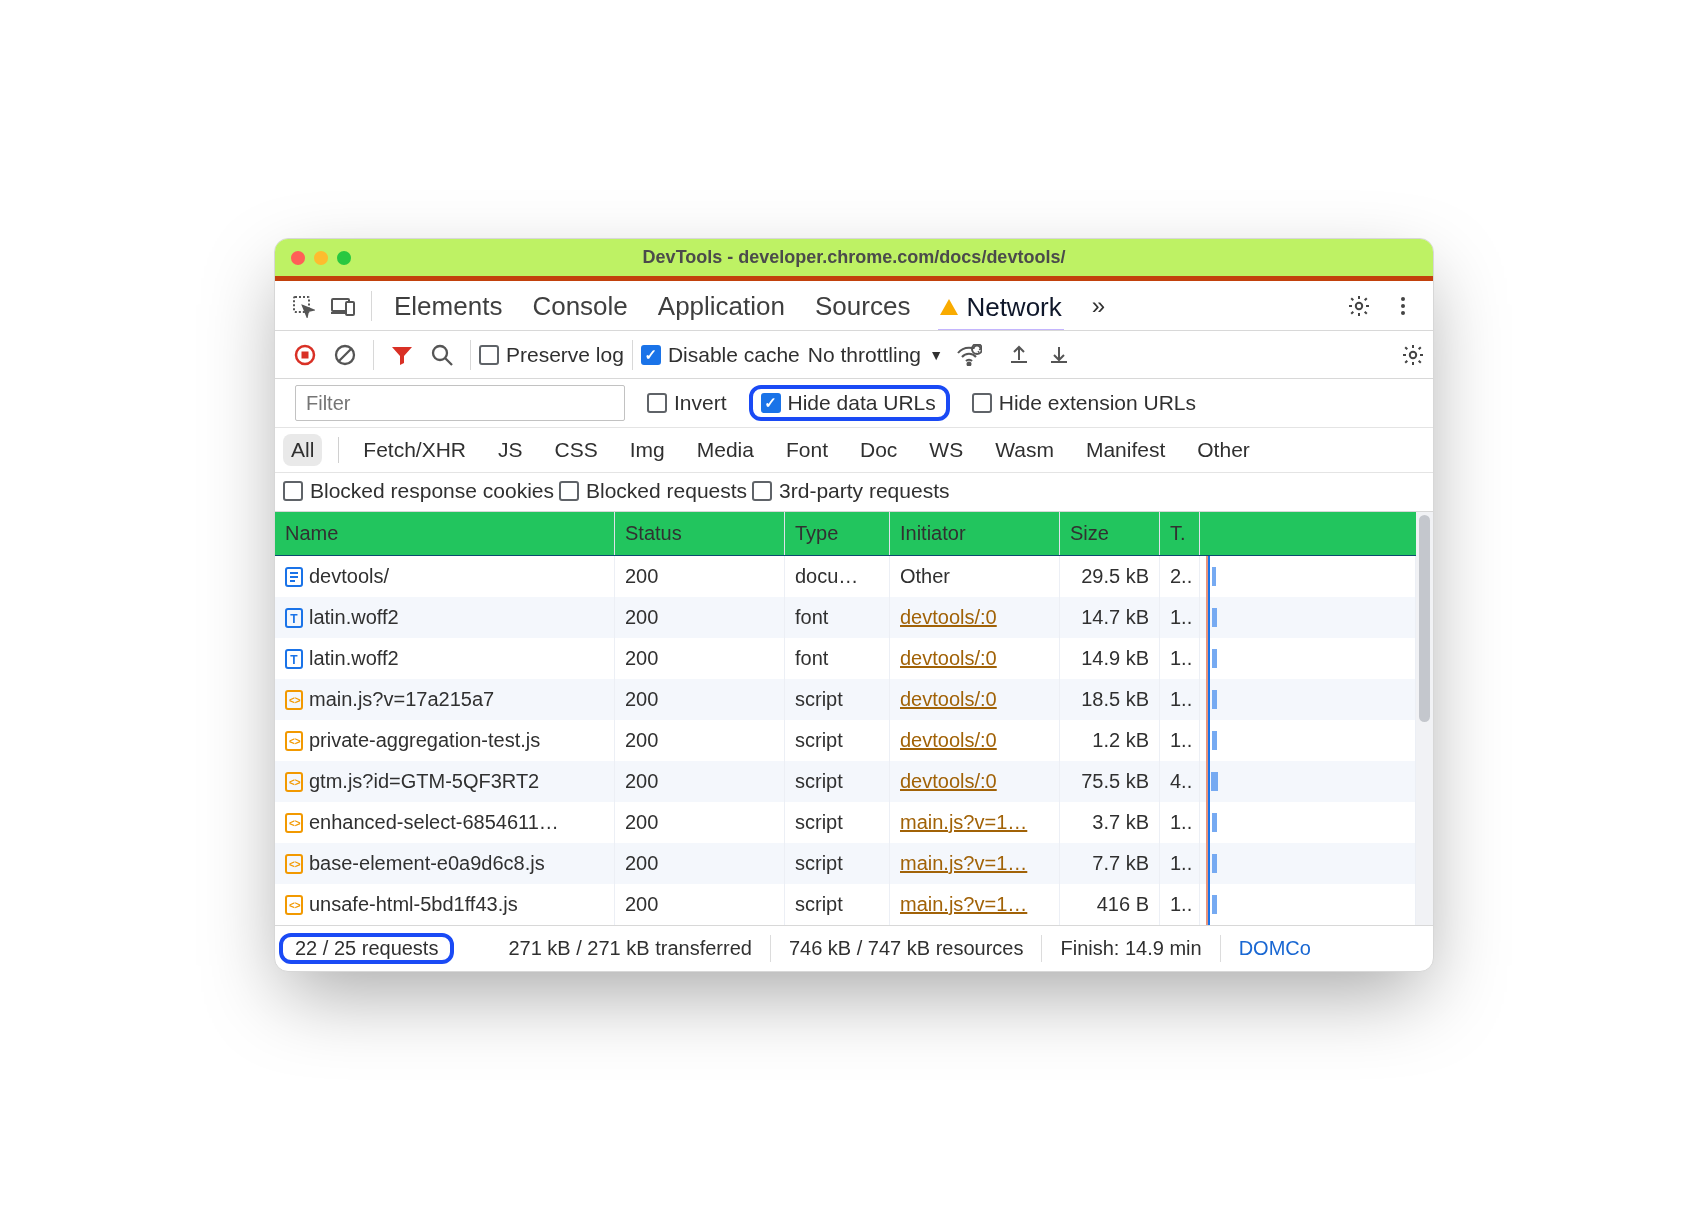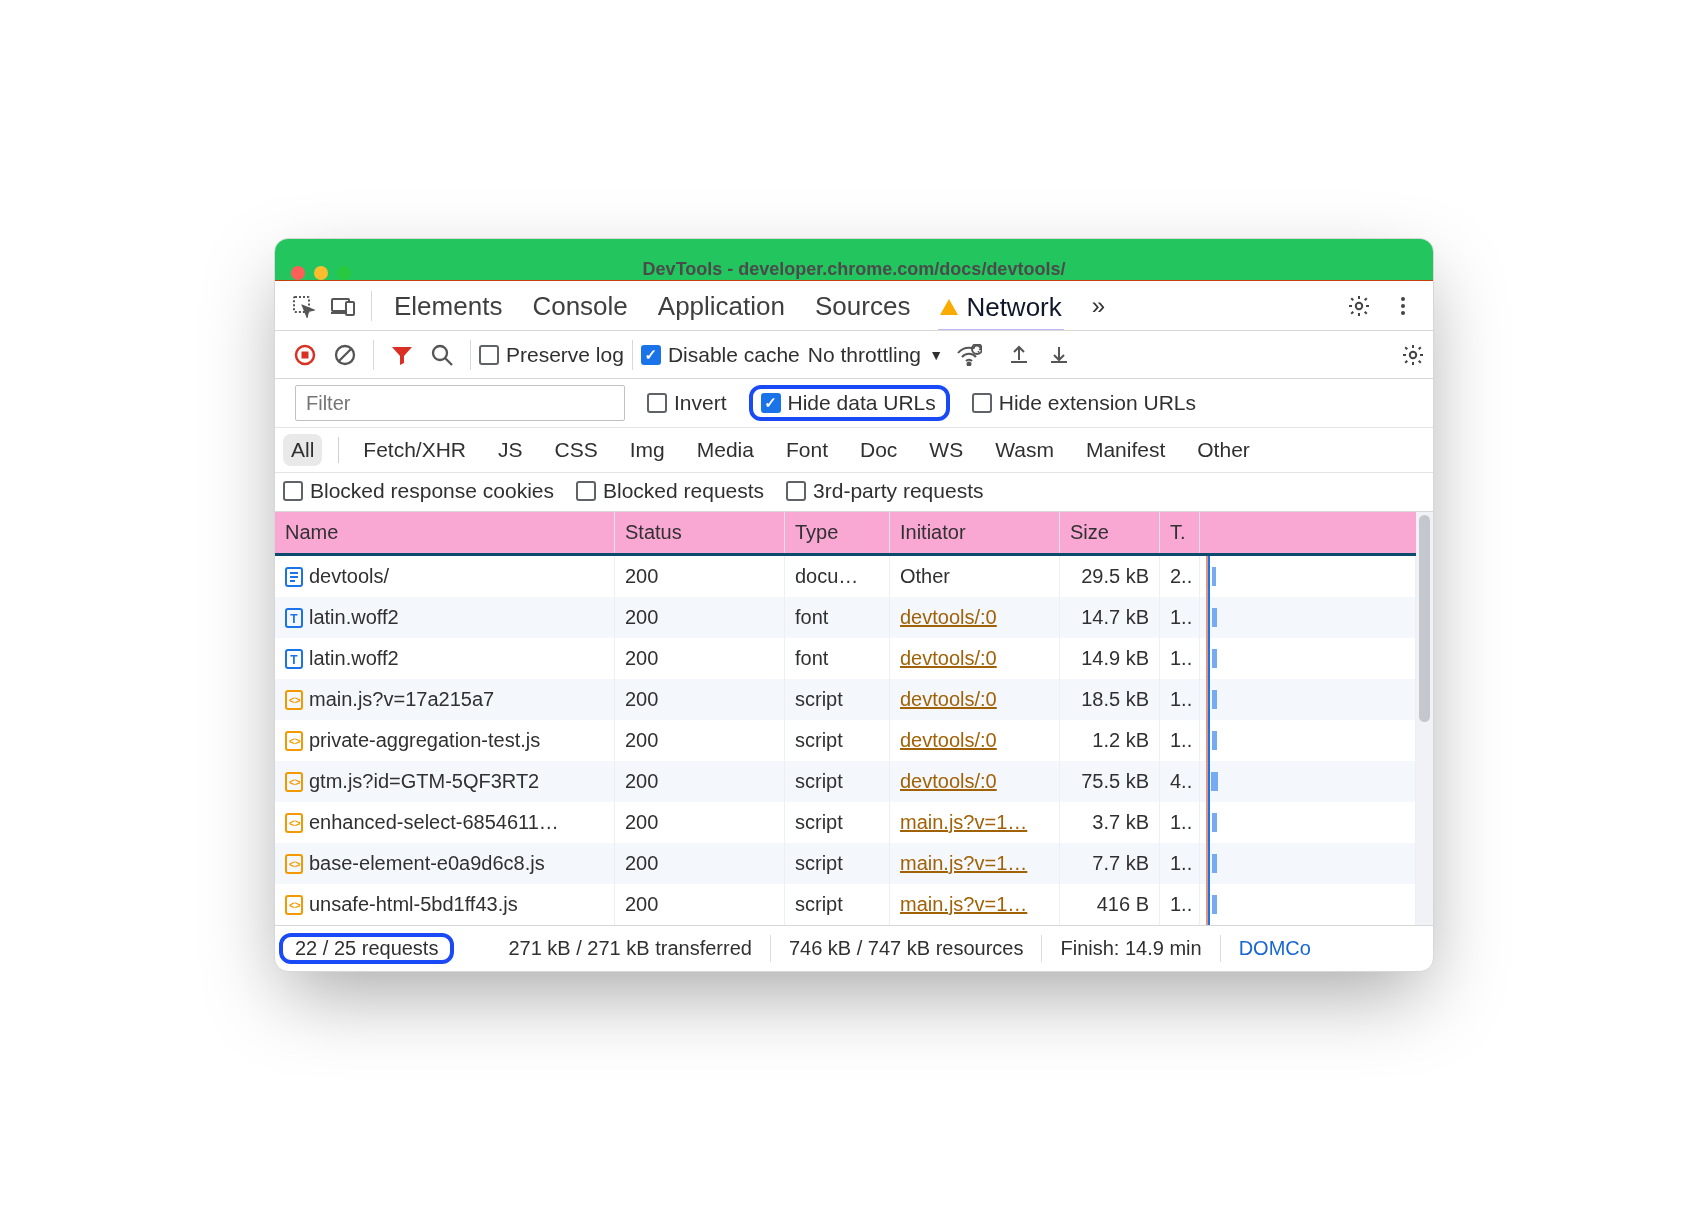--- a/index.html
+++ b/index.html
@@ -17,25 +17,25 @@
     width: 1160px;
     border: 1px solid #d7d7d7;
     border-radius: 14px;
     background: #fff;
     box-shadow: 0 30px 80px -10px rgba(0,0,0,.35);
     overflow: hidden;
   }
   
   .titlebar {
     height: 42px;
-    background: #22c55e;
+    background: #bef264;
     display: flex;
-    align-items: flex-end;
+    align-items: center;
     position: relative;
-    border-bottom: 1px solid #c2410c;
+    border-bottom: 5px solid #c2410c;
   }
   .traffic { display: flex; gap: 9px; padding-left: 16px; }
   .dot { width: 14px; height: 14px; border-radius: 50%; }
   .dot.red { background: #ff5f57; }
   .dot.yellow { background: #febc2e; }
   .dot.green { background: #28c840; }
   .titlebar .title {
     position: absolute; left: 50%; transform: translateX(-50%);
     font-size: 18px; color: #4b4b4b; font-weight: 600;
   }
@@ -92,31 +92,31 @@
     display: inline-flex; align-items: center; gap: 7px;
   }
 
   
   .chips-row { display: flex; align-items: center; gap: 16px; padding: 6px 8px; border-bottom: 1px solid #e4e4e4;}
   .chip { font-size: 21px; color: #303030; cursor: pointer; padding: 4px 8px; border-radius: 8px;}
   .chip.active { background: #e9e9e9; }
   .chips-divider { width: 1px; background: #d0d0d0; height: 26px;}
 
   
-  .blocked-row { display: flex; align-items: center; gap: 22px; padding: 6px 8px 8px 8px; border-bottom: 1px solid #d8d8d8;}
+  .blocked-row { display: flex; align-items: center; gap: 5px; padding: 6px 8px 8px 8px; border-bottom: 1px solid #d8d8d8;}
 
   
   .table-wrap { display: flex; }
   .table { flex: 1; }
   .theadrow, .trow {
     display: grid;
     grid-template-columns: 340px 170px 105px 170px 100px 40px 1fr;
     align-items: center;
   }
-  .theadrow { background: #f9a8d4; border-bottom: 3px solid #0c4a6e; height: 44px; }
+  .theadrow { background: #22c55e; border-bottom: 1px solid #0c4a6e; height: 44px; }
   .theadrow .th {
     border-right: 1px solid #dde2ea;
     padding-left: 10px; font-size: 20px; color: #313131; font-weight: 400;
     height: 100%; display: flex; align-items: center; justify-content: space-between;
     padding-right: 10px;
   }
   .theadrow .th .sort { font-size: 14px; color: #555; }
   .trow { height: 41px; font-size: 20px; color: #303030;}
   .trow.striped { background: #f4f7fc; }
   .trow .td { padding-left: 10px; border-right: 1px solid #eceff5; height: 100%; display: flex; align-items: center; overflow: hidden; white-space: nowrap; }

